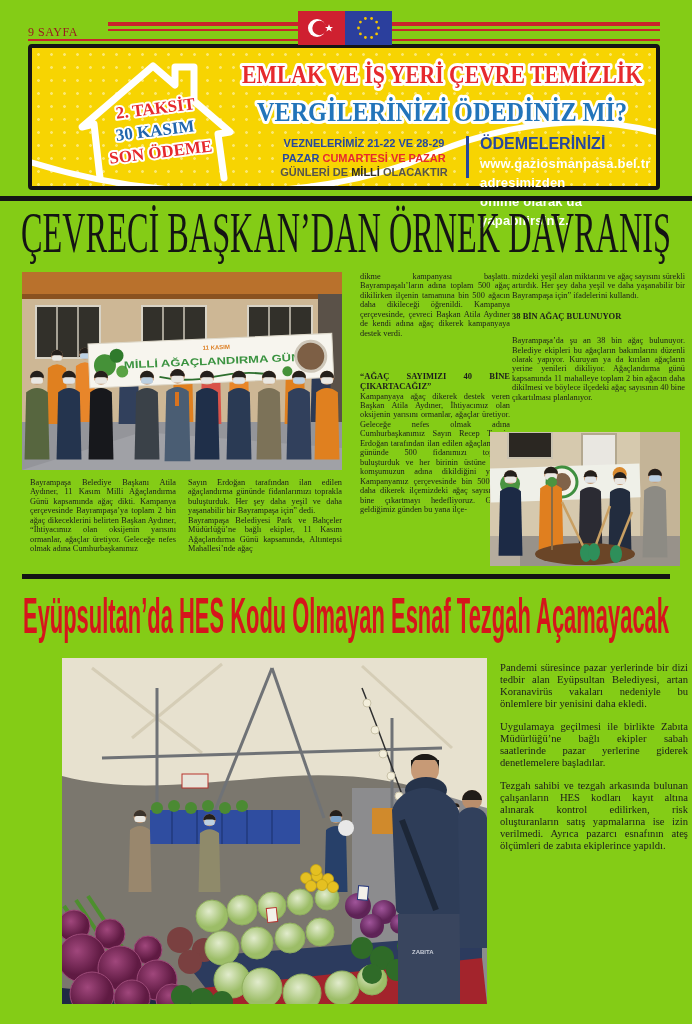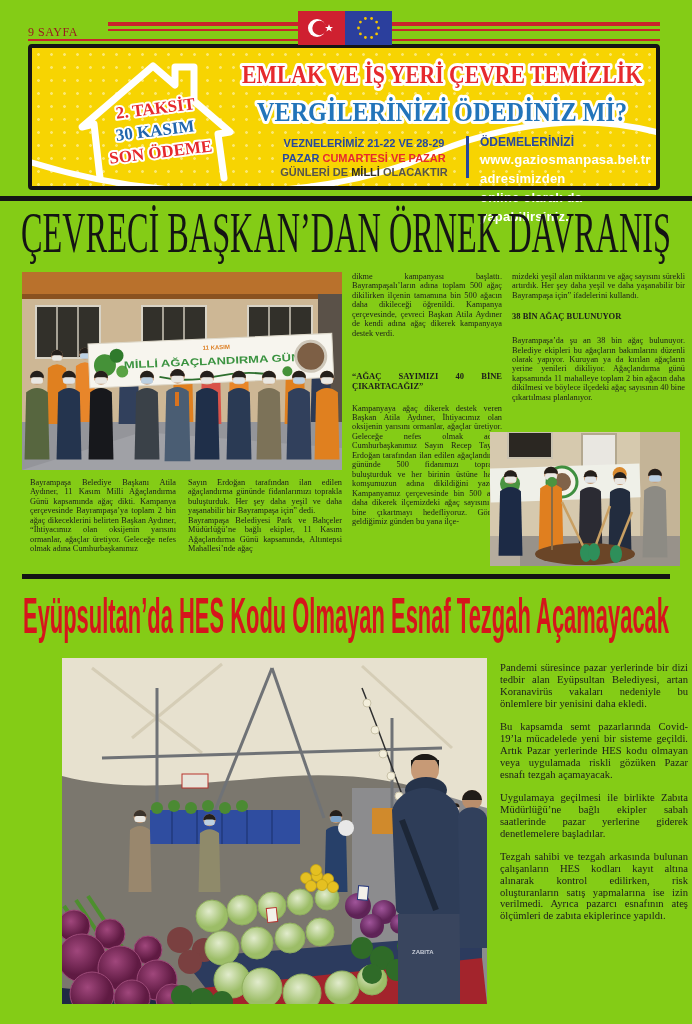--- a/index.html
+++ b/index.html
@@ -23,39 +23,39 @@
   .ad-title{left:203px;top:2px;}
   .swoosh{left:0;top:0;}
   .ad-info-left{position:absolute;left:226px;top:88px;width:212px;text-align:center;
       font-family:"Liberation Sans",sans-serif;font-weight:bold;font-size:11px;line-height:1.32;}
   .ad-info-left .navy{color:var(--ad-navy,#27489c);}
   .ad-info-left .red{color:var(--ad-red,#e62a2d);}
   .ad-info-left .gray{color:var(--ad-gray,#55544c);}
   .ad-info-left .dark{color:#2e2d28;}
   .ad-divider{position:absolute;left:434px;top:88px;width:3px;height:42px;background:var(--ad-navy,#27489c);}
   .ad-info-right{position:absolute;left:448px;top:87px;width:175px;font-family:"Liberation Sans",sans-serif;font-weight:bold;}
-  .ad-info-right .t{color:var(--ad-navy,#27489c);font-size:12px;margin-bottom:2px;}
+  .ad-info-right .t{color:var(--ad-navy,#27489c);font-size:16px;margin-bottom:2px;}
   .ad-info-right .w{color:#ffffff;font-size:13px;line-height:1.45;letter-spacing:.2px;}
   
   .sep{background:#141414;}
   .sep1{left:0;top:196px;width:692px;height:5px;}
   .sep2{left:22px;top:574px;width:648px;height:5px;}
   
   .headline1{left:20px;top:204px;}
   .headline2{left:22px;top:586px;}
   
   .photo1{left:22px;top:272px;}
   .photo2{left:490px;top:432px;}
   .col{font-size:8.3px;line-height:1.14;text-align:justify;}
   .col p{margin:0;}
   .col h4{margin:0;font-size:8.5px;font-weight:bold;}
   .c1{left:30px;top:478px;width:146px;}
   .c2{left:188px;top:478px;width:154px;}
-  .c3{left:352px;top:272px;width:150px;}
-  .c3 h4{margin-top:34px;margin-bottom:12px;}
+  .c3{left:360px;top:272px;width:150px;}
+  .c3 h4{margin-top:34px;margin-bottom:0;}
   .c4{left:512px;top:272px;width:173px;}
   .c4 h4{margin-top:12px;margin-bottom:14px;}
   
   .photo3{left:62px;top:658px;}
   .a2col{left:500px;top:662px;width:188px;font-size:10.6px;line-height:1.13;text-align:justify;}
   .a2col p{margin:0 0 11px 0;}
   svg text{font-family:"Liberation Serif",serif;}
   .sansT{font-family:"Liberation Sans",sans-serif !important;}
   
   .p-skin{fill:var(--skin,#c79c78);} .p-hair{fill:var(--hair,#241f1b);}
@@ -409,18 +409,17 @@
     </g>
     <g>
       <circle cx="410" cy="142" r="10" fill="#b98e6c"></circle>
       <path d="M400 142 a10 10 0 0 1 20 0 z" fill="#201c18"></path>
       <path d="M396 158 C 400 146, 422 146, 425 160 L 425 290 L 398 290 Z" fill="#31405c"></path>
     </g>
   </svg>
 
   <div class="abs a2col">
     <p>Pandemi süresince pazar yerlerinde bir dizi tedbir alan Eyüpsultan Belediyesi, artan Koranavirüs vakaları nedeniyle bu önlemlere bir yenisini daha ekledi.</p>
-    <p>Bu kapsamda semt pazarlarında Covid-19’la mücadelede yeni bir sisteme geçildi. Artık Pazar yerlerinde HES kodu olmayan veya uygulamada riskli gözüken Pazar esnafı tezgah açamayacak.</p>
     <p>Uygulamaya geçilmesi ile birlikte Zabıta Müdürlüğü’ne bağlı ekipler sabah saatlerinde pazar yerlerine giderek denetlemelere başladılar.</p>
     <p>Tezgah sahibi ve tezgah arkasında bulunan çalışanların HES kodları kayıt altına alınarak kontrol edilirken, risk oluşturanların satış yapmalarına ise izin verilmedi. Ayrıca pazarcı esnafının ateş ölçümleri de zabıta ekiplerince yapıldı.</p>
   </div>
 
 </div>
 
 </body></html>

